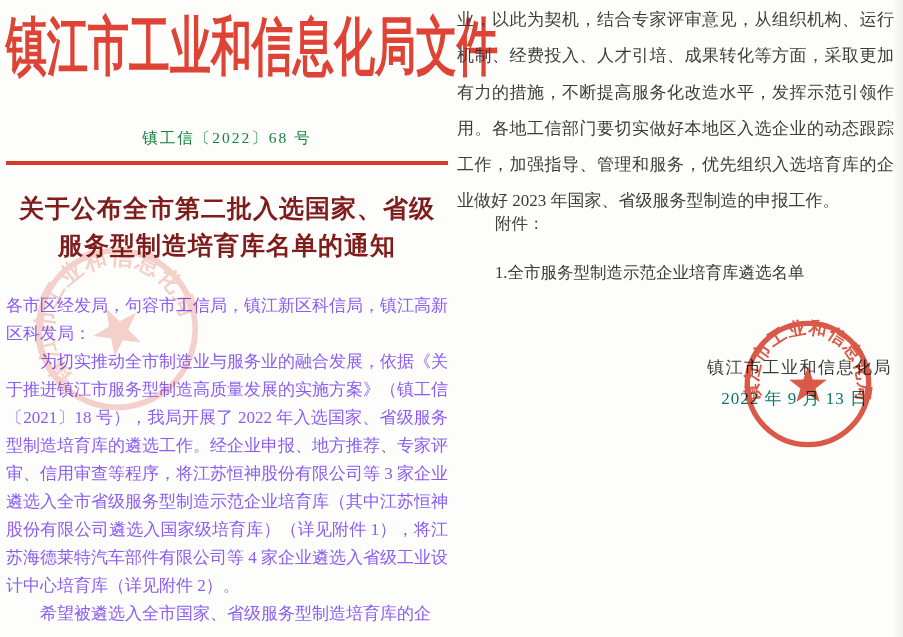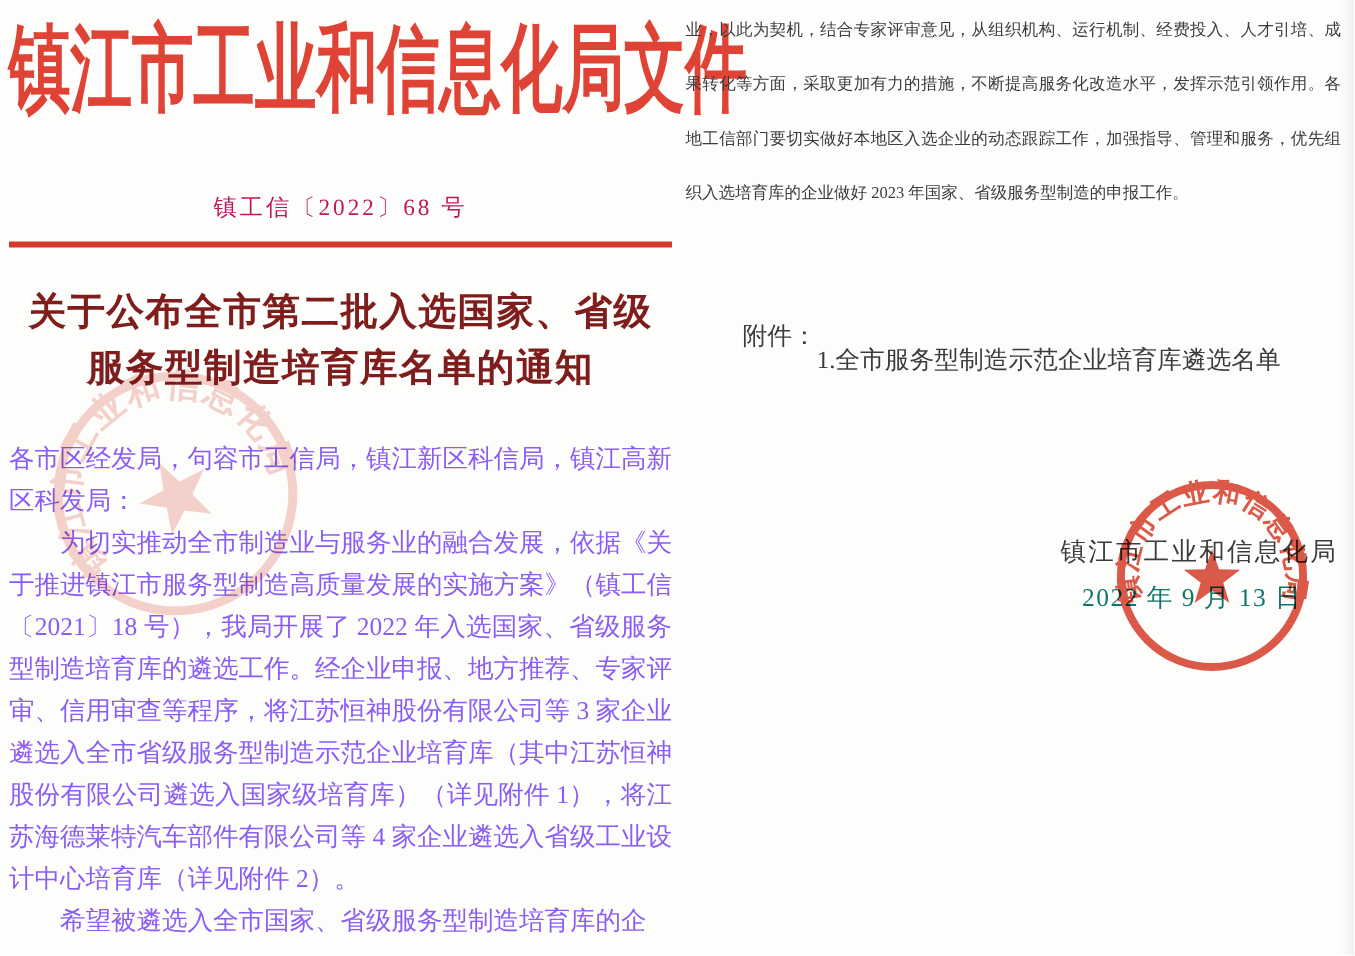--- a/index.html
+++ b/index.html
@@ -18,46 +18,46 @@
   
   .page-left { position: absolute; left: 6px; top: 0; width: 442px; height: 637px; }
   .agency-header {
     position: absolute; top: 4px; left: 0; width: 100%;
     font-size: 41px; font-weight: bold; color: #df4335;
     white-space: nowrap; text-align: center; letter-spacing: 0px;
     transform: scaleY(1.55); transform-origin: top center;
   }
   .doc-number {
     position: absolute; top: 128px; left: 0; width: 100%;
-    text-align: center; font-size: 15.5px; color: #be185d; letter-spacing: 2px;
+    text-align: center; font-size: 15.5px; color: #15803d; letter-spacing: 2px;
   }
   .red-rule {
     position: absolute; top: 161px; left: 0; width: 100%; height: 3.5px;
     background: #d63a29;
   }
   .doc-title {
     position: absolute; top: 190px; left: 0; width: 100%;
     text-align: center; font-weight: bold; color: #7f1d1d;
     font-size: 25px; line-height: 37px; letter-spacing: 1px;
   }
   .body-left {
     position: absolute; top: 292px; left: 0; width: 100%;
     font-size: 17px; line-height: 28px; text-align: justify; color: #8b5cf6;
   }
   .body-left .indent { text-indent: 2em; }
   
   .page-right { position: absolute; left: 457px; top: 0; width: 437px; height: 637px; }
   .body-right {
     position: absolute; top: 2px; left: 0; width: 100%;
-    font-size: 11px; line-height: 36.3px; text-align: justify; color: #3c3c3c;
+    font-size: 17px; line-height: 36.3px; text-align: justify; color: #3c3c3c;
   }
   .attach-block {
     position: absolute; top: 207px; left: 0; width: 100%;
     font-size: 16.5px; line-height: 33px; color: #3c3c3c;
-    display: flex; padding-left: 38px;
+    display: flex; padding-left: 38px; flex-direction: column;
   }
   .attach-label { white-space: nowrap; }
   .attach-items { flex: 1; }
   .attach-item { padding-left: 1em; text-indent: -1em; margin-top: 16px; }
   .signature-agency {
     position: absolute; top: 356px; right: 2px;
     font-size: 17px; letter-spacing: 1.5px; color: #3c3c3c;
   }
   .signature-date {
     position: absolute; top: 387px; right: 26px;

